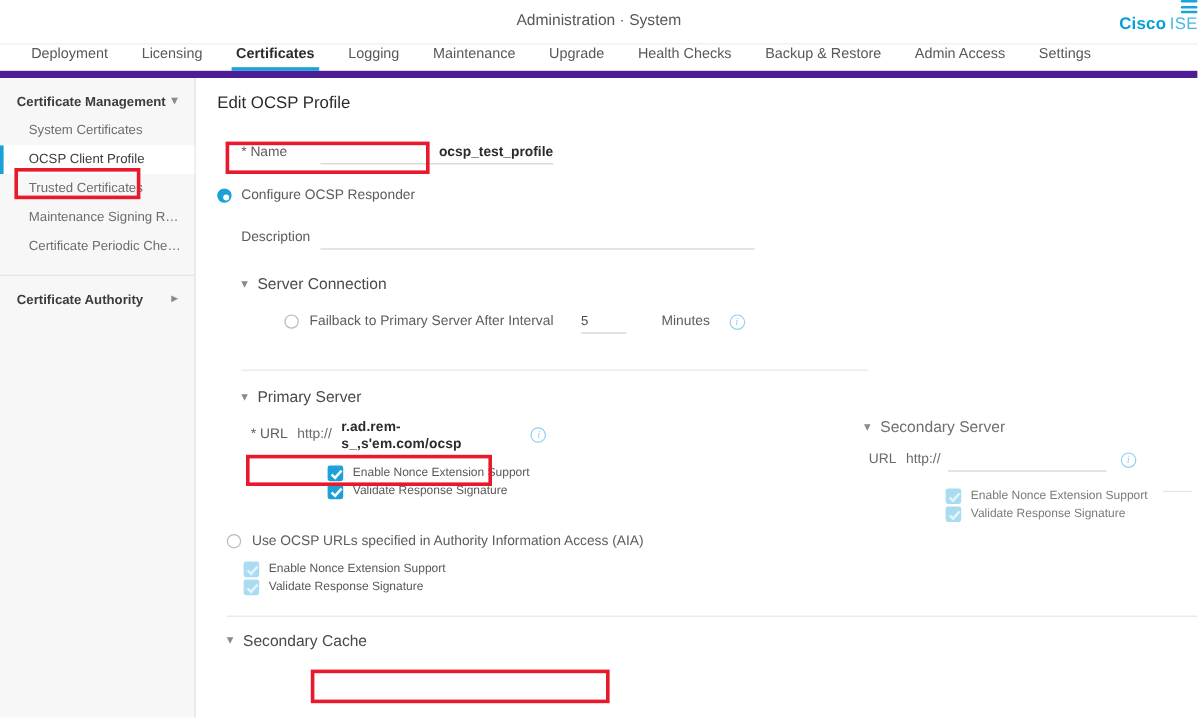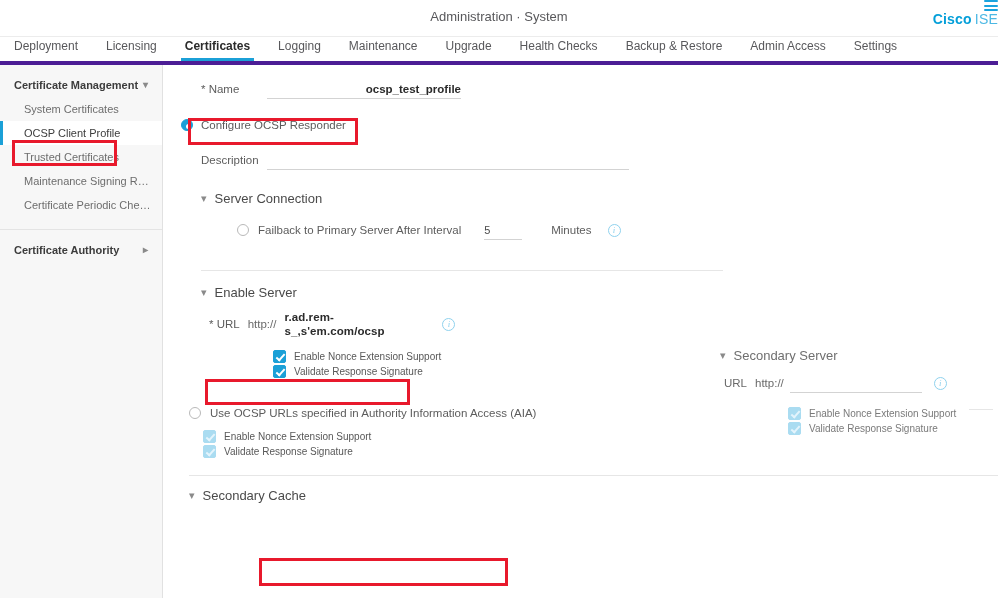--- a/index.html
+++ b/index.html
@@ -35,23 +35,23 @@
   .page-ctx {
     position: absolute; left: 0; right: 0; top: 9px;
     text-align: center; font-size: 13px; color: #58585b;
     pointer-events: none;
   }
 
   
   .tabstrip {
     height: 29px;
     display: flex; align-items: flex-end;
-    border-bottom: 4px solid #4c1d95;
+    border-bottom: 6px solid #4c1d95;
     border-top: 1px solid #ececec;
-    padding-left: 0;
+    padding-left: 12px;
     background: #fff;
   }
   .tab {
     position: relative;
     padding: 0 14px 8px 14px;
     font-size: 12px;
     color: #58585b;
     cursor: pointer;
     line-height: 14px;
   }
@@ -226,20 +226,21 @@
     <div class="sb-sep"></div>
 
     <div class="sb-group">
       <span>Certificate Authority</span>
       <span class="sb-chev">▸</span>
     </div>
   </div>
 
   <div class="main">
 
+    <div class="panel-title">Edit OCSP Profile</div>
 
     <div class="row name-row">
       <div class="lbl req">Name</div>
       <div class="underline-field name-input">
         <span class="field-val">ocsp_test_profile</span>
       </div>
     </div>
 
     <div class="row" style="margin-top:18px; gap:8px;">
       <div class="radio on"></div>
@@ -268,21 +269,21 @@
       </div>
       <div class="lbl" style="margin-left:20px;">Minutes</div>
       <div class="info" style="margin-left:7px;">i</div>
     </div>
 
     <div class="divider" style="margin-top:30px; margin-left:20px; width:522px;"></div>
     <div class="divider" style="position:absolute; top:344px; left:806px; width:24px;"></div>
 
     <div class="section-head" style="margin-top:14px; margin-left:20px;">
       <span class="caret">▾</span>
-      <span>Enable Server</span>
+      <span>Primary Server</span>
     </div>
 
     <div class="row" style="margin-top:10px; margin-left:28px;">
       <div class="lbl req">URL</div>
       <div class="lbl" style="margin-left:8px; color:#6a6a6a;">http://</div>
       <div style="margin-left:8px; width:146px;">
         <span class="field-val blurred">r.ad.rem-s_,s'em.com/ocsp</span>
       </div>
       <div class="info" style="margin-left:12px;">i</div>
     </div>

